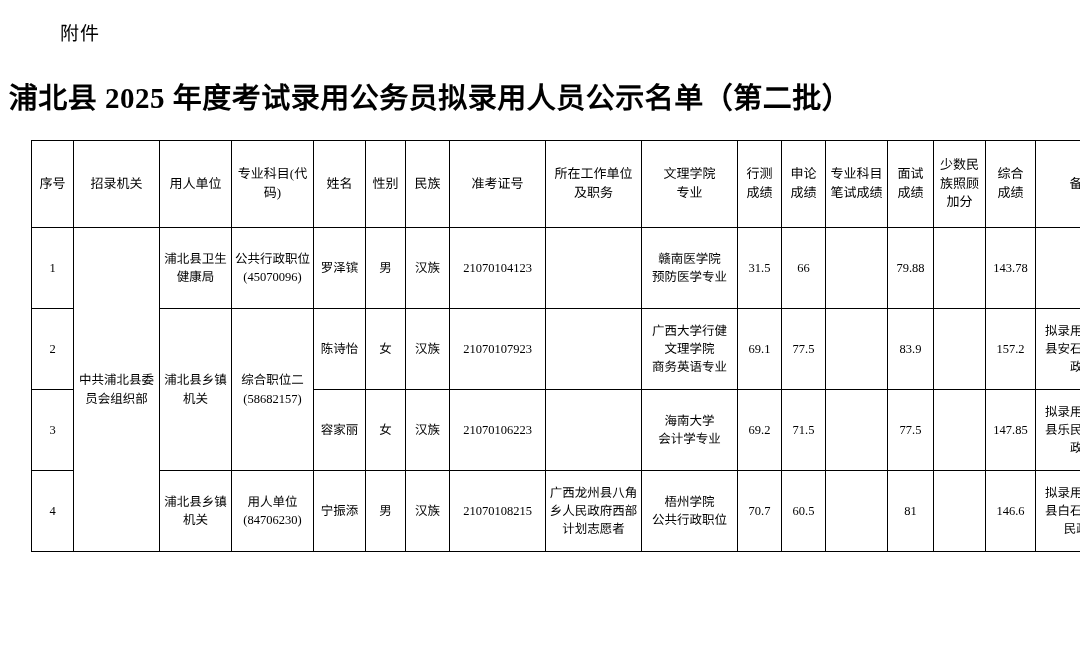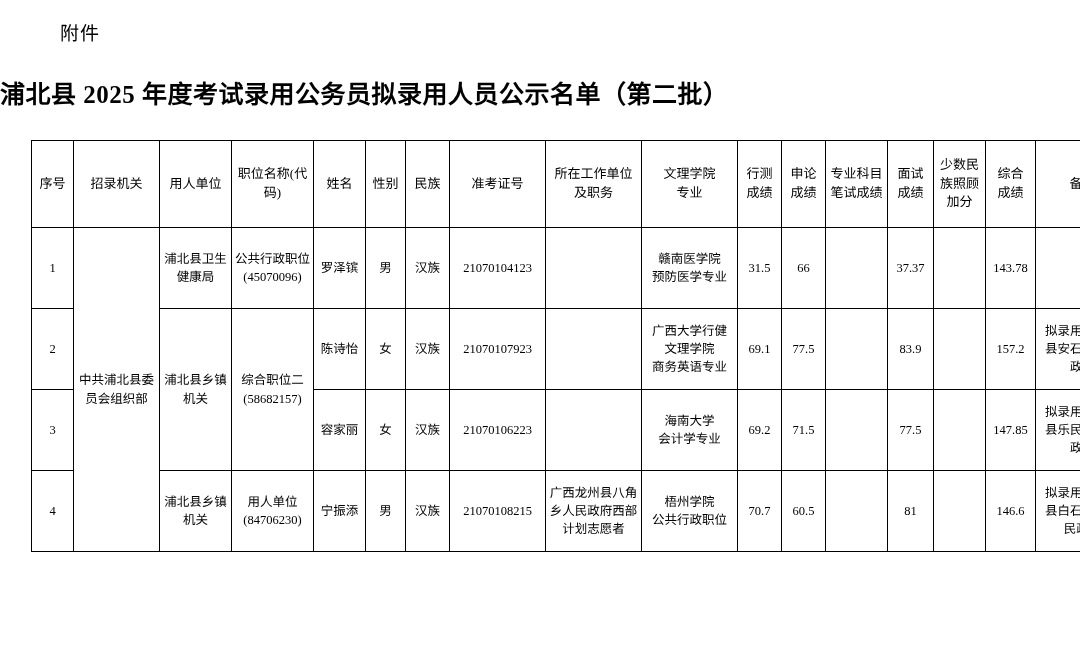--- a/index.html
+++ b/index.html
@@ -26,22 +26,22 @@
     top: 18px;
     font-size: 19px;
     font-family: "Liberation Serif", "DejaVu Serif", serif;
     letter-spacing: 1px;
   }
   .doc-title {
     position: absolute;
     left: 0;
     right: 0;
     top: 74px;
-    text-align: left;
-    font-size: 25px;
+    text-align: center;
+    font-size: 29px;
     font-weight: bold;
     font-family: "Liberation Serif", "DejaVu Serif", serif;
     letter-spacing: 0.5px;
   }
   .table-wrap {
     position: absolute;
     left: 31px;
     top: 140px;
     width: 1018px;
   }
@@ -120,21 +120,21 @@
           <col class="c-total">
         <col class="c-remark">
       </colgroup>
       <thead>
         <tr>
           <th>序号</th>
           <th>招录机关</th>
           <th>用人单位</th>
           <th>
             <span class="cell-lines">
-              <span>职位名称(代</span>
+              <span>专业科目(代</span>
               <span>码)</span>
             </span>
           </th>
           <th>姓名</th>
           <th>性别</th>
           <th>民族</th>
           <th>准考证号</th>
           <th>
             <span class="cell-lines">
               <span>所在工作单位</span>
@@ -220,21 +220,21 @@
           </td>
           <td>
             <span class="cell-lines">
               <span>赣南医学院</span>
               <span>预防医学专业</span>
             </span>
           </td>
           <td>31.5</td>
           <td>66</td>
           <td></td>
-          <td>37.37</td>
+          <td>79.88</td>
           <td></td>
           <td>143.78</td>
           <td>
             <span class="cell-lines">
               <span></span>
             </span>
           </td>
         </tr>
 
         <tr>

